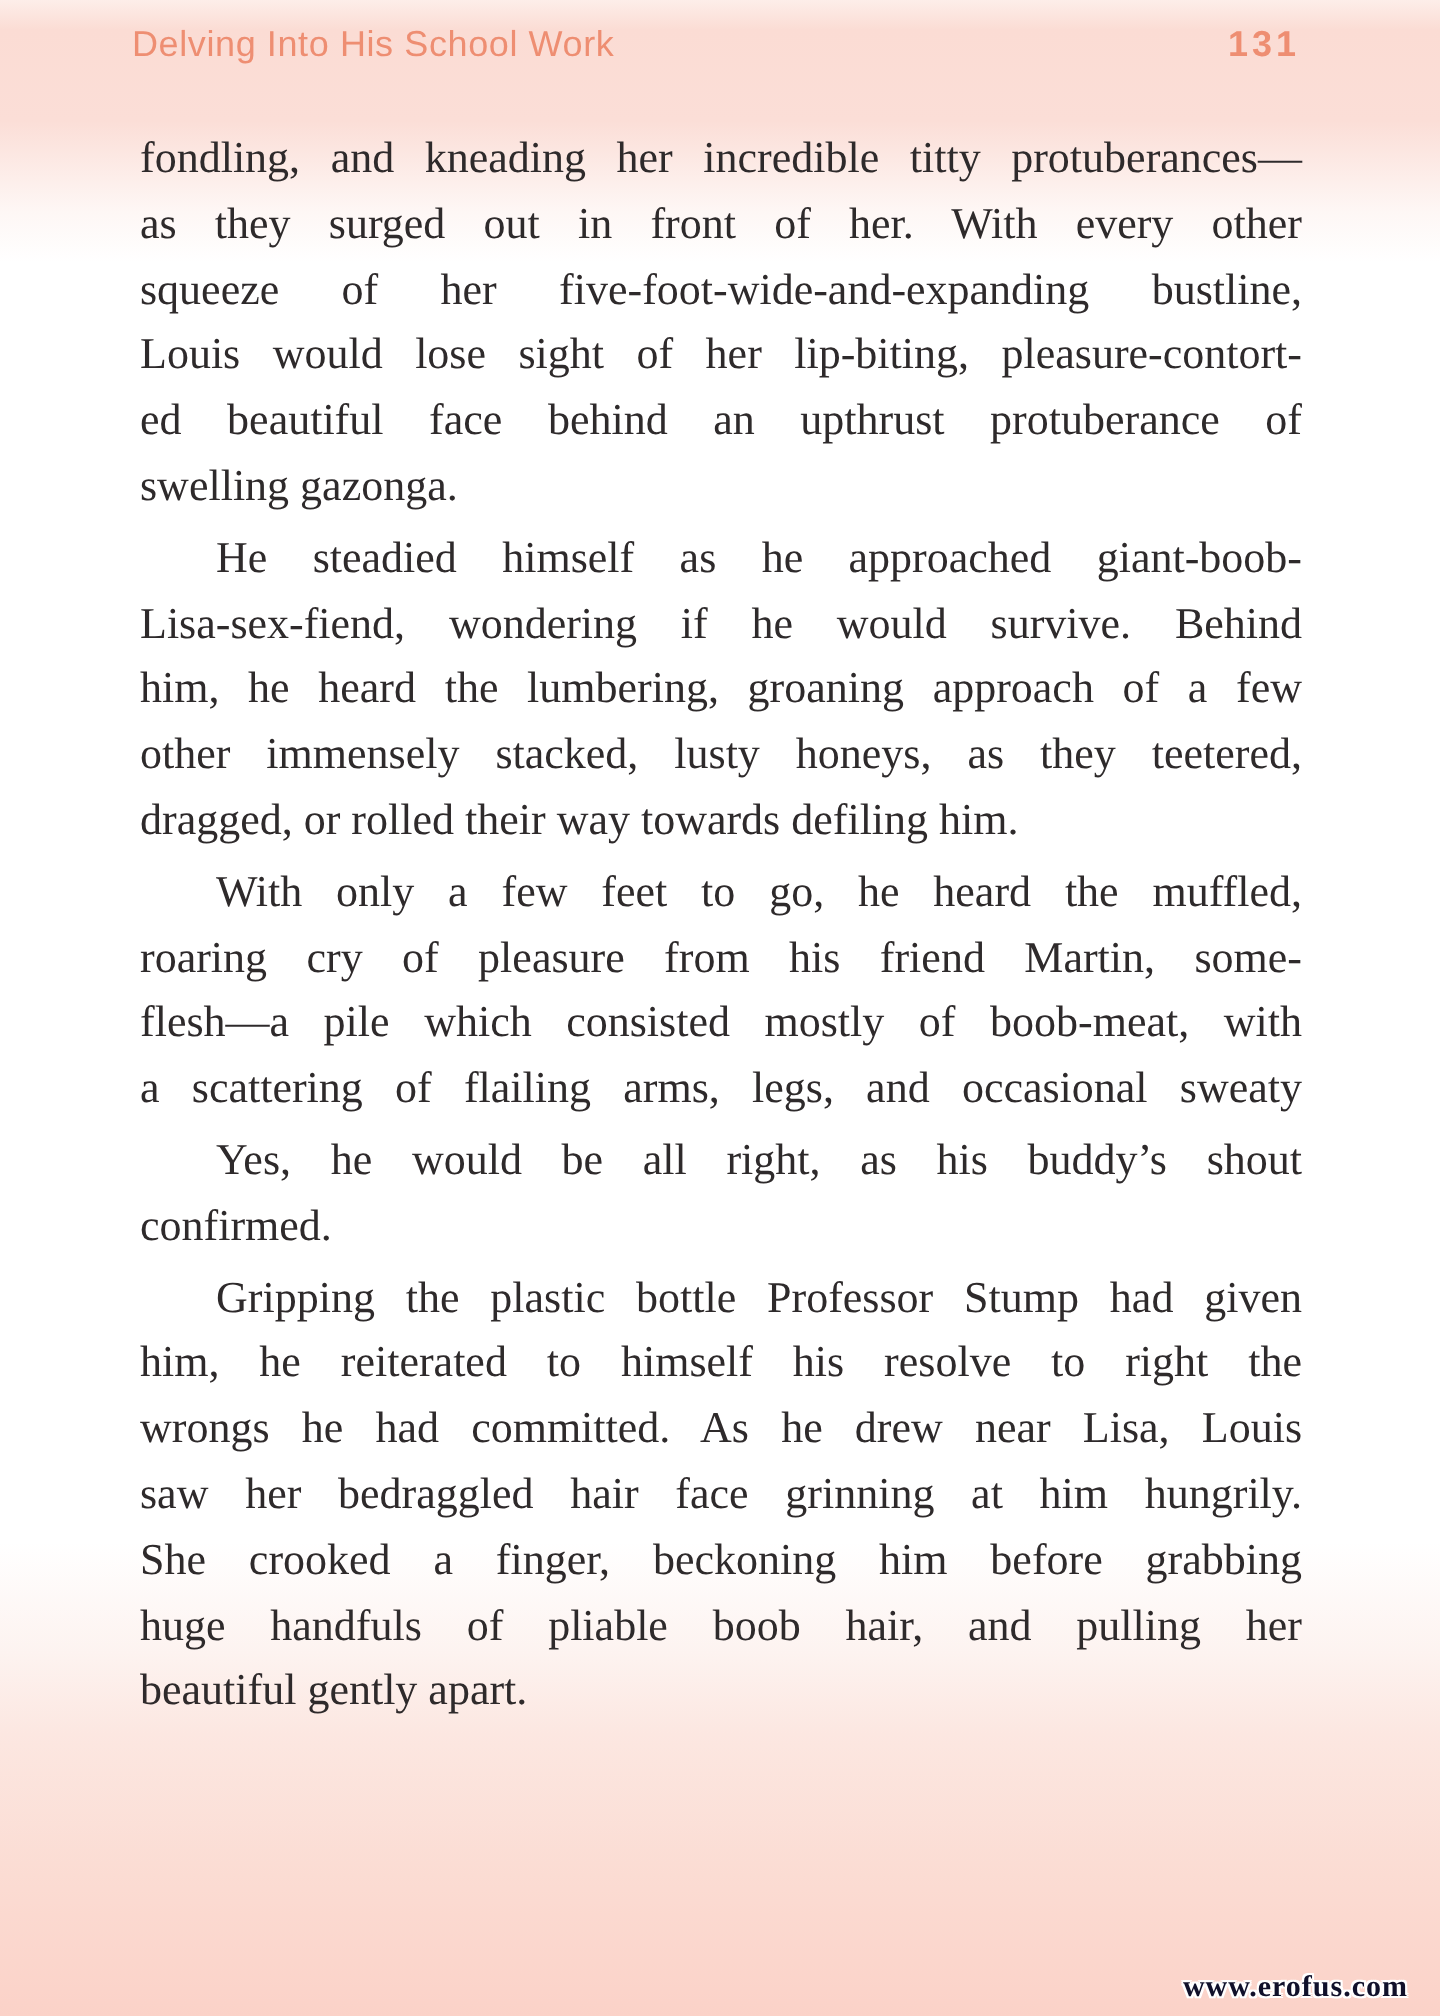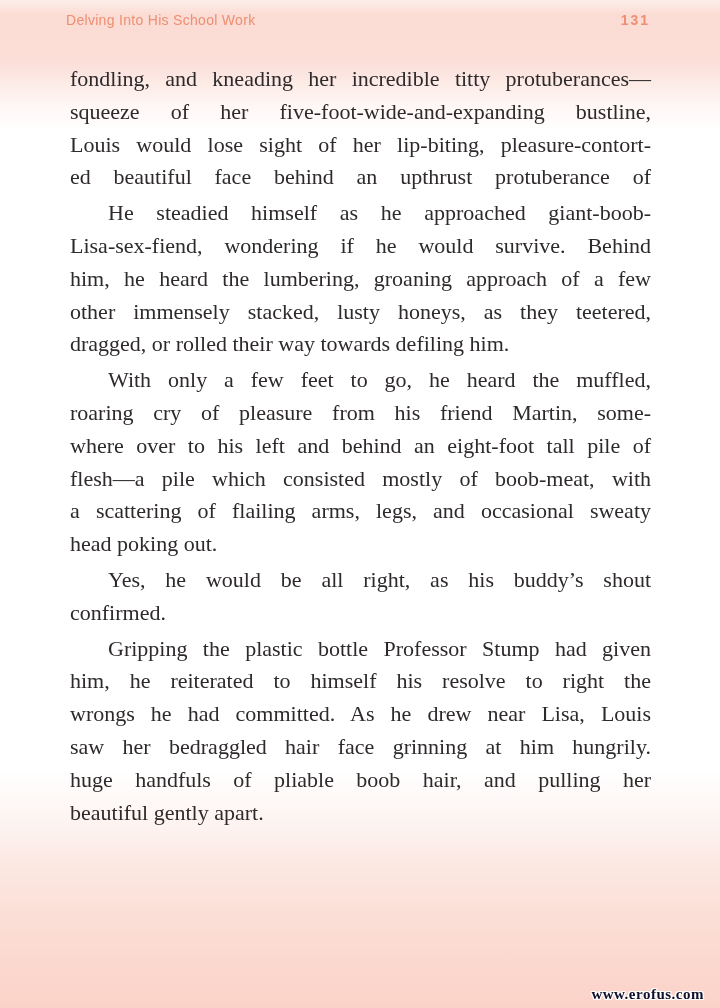--- a/index.html
+++ b/index.html
@@ -23,21 +23,21 @@
   }
   .page-header {
     position: absolute;
     top: 12px;
     left: 66px;
     right: 70px;
     display: flex;
     justify-content: space-between;
     align-items: baseline;
     font-family: "Liberation Sans", sans-serif;
-    font-size: 14px;
+    font-size: 18px;
     font-weight: 400;
     letter-spacing: 0.3px;
     color: #ee8e72;
   }
   .page-header .page-num { letter-spacing: 2px; font-weight: bold; }
   .page-text {
     position: absolute;
     top: 63px;
     left: 70px;
     width: 581px;
@@ -76,48 +76,49 @@
 <div class="screen">
 
   <div class="page-header">
     <span class="chapter-title">Delving Into His School Work</span>
     <span class="page-num">131</span>
   </div>
 
   <div class="page-text">
       <div class="para">
         <div class="line first">fondling, and kneading her incredible titty protuberances—</div>
+        <div class="line">as they surged out in front of her. With every other</div>
         <div class="line">squeeze of her five-foot-wide-and-expanding bustline,</div>
         <div class="line">Louis would lose sight of her lip-biting, pleasure-contort-</div>
         <div class="line">ed beautiful face behind an upthrust protuberance of</div>
+        <div class="line last">swelling gazonga.</div>
       </div>
       <div class="para indent">
         <div class="line first">He steadied himself as he approached giant-boob-</div>
         <div class="line">Lisa-sex-fiend, wondering if he would survive. Behind</div>
         <div class="line">him, he heard the lumbering, groaning approach of a few</div>
         <div class="line">other immensely stacked, lusty honeys, as they teetered,</div>
         <div class="line last">dragged, or rolled their way towards defiling him.</div>
       </div>
       <div class="para indent">
         <div class="line first">With only a few feet to go, he heard the muffled,</div>
         <div class="line">roaring cry of pleasure from his friend Martin, some-</div>
-        <div class="line">where over to his left and behind an eight-foot tall pile of</div>
         <div class="line">flesh—a pile which consisted mostly of boob-meat, with</div>
         <div class="line">a scattering of flailing arms, legs, and occasional sweaty</div>
-        <div class="line last">head poking out.</div>
       </div>
       <div class="para indent">
         <div class="line first">Yes, he would be all right, as his buddy’s shout</div>
         <div class="line last">confirmed.</div>
       </div>
       <div class="para indent">
         <div class="line first">Gripping the plastic bottle Professor Stump had given</div>
         <div class="line">him, he reiterated to himself his resolve to right the</div>
         <div class="line">wrongs he had committed. As he drew near Lisa, Louis</div>
         <div class="line">saw her bedraggled hair face grinning at him hungrily.</div>
+        <div class="line">She crooked a finger, beckoning him before grabbing</div>
         <div class="line">huge handfuls of pliable boob hair, and pulling her</div>
         <div class="line last">beautiful gently apart.</div>
       </div>
     </div>
 
   <div class="watermark">www.erofus.com</div>
 
 </div>
 
 </body></html>

